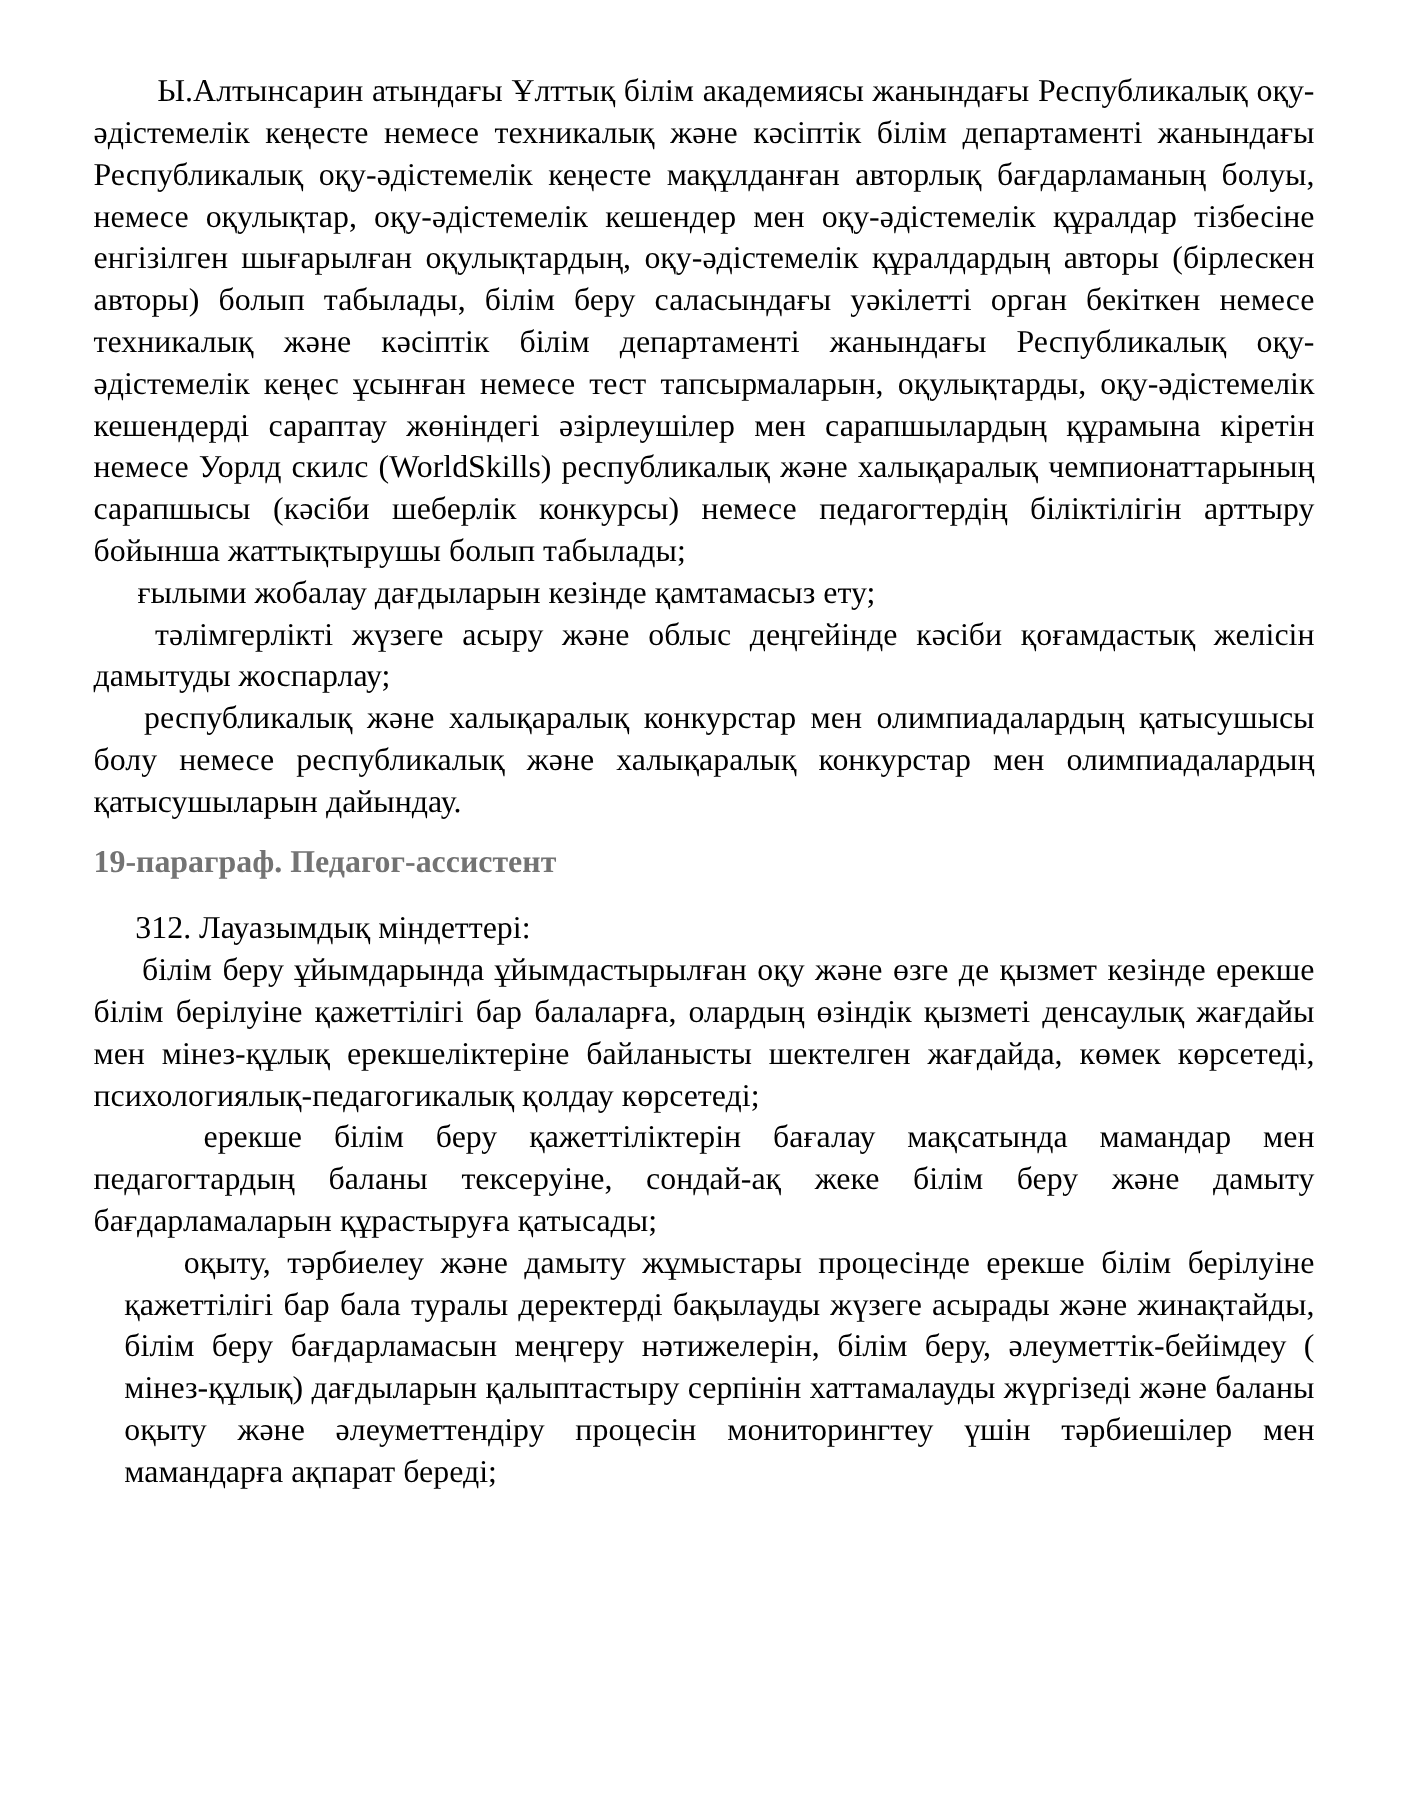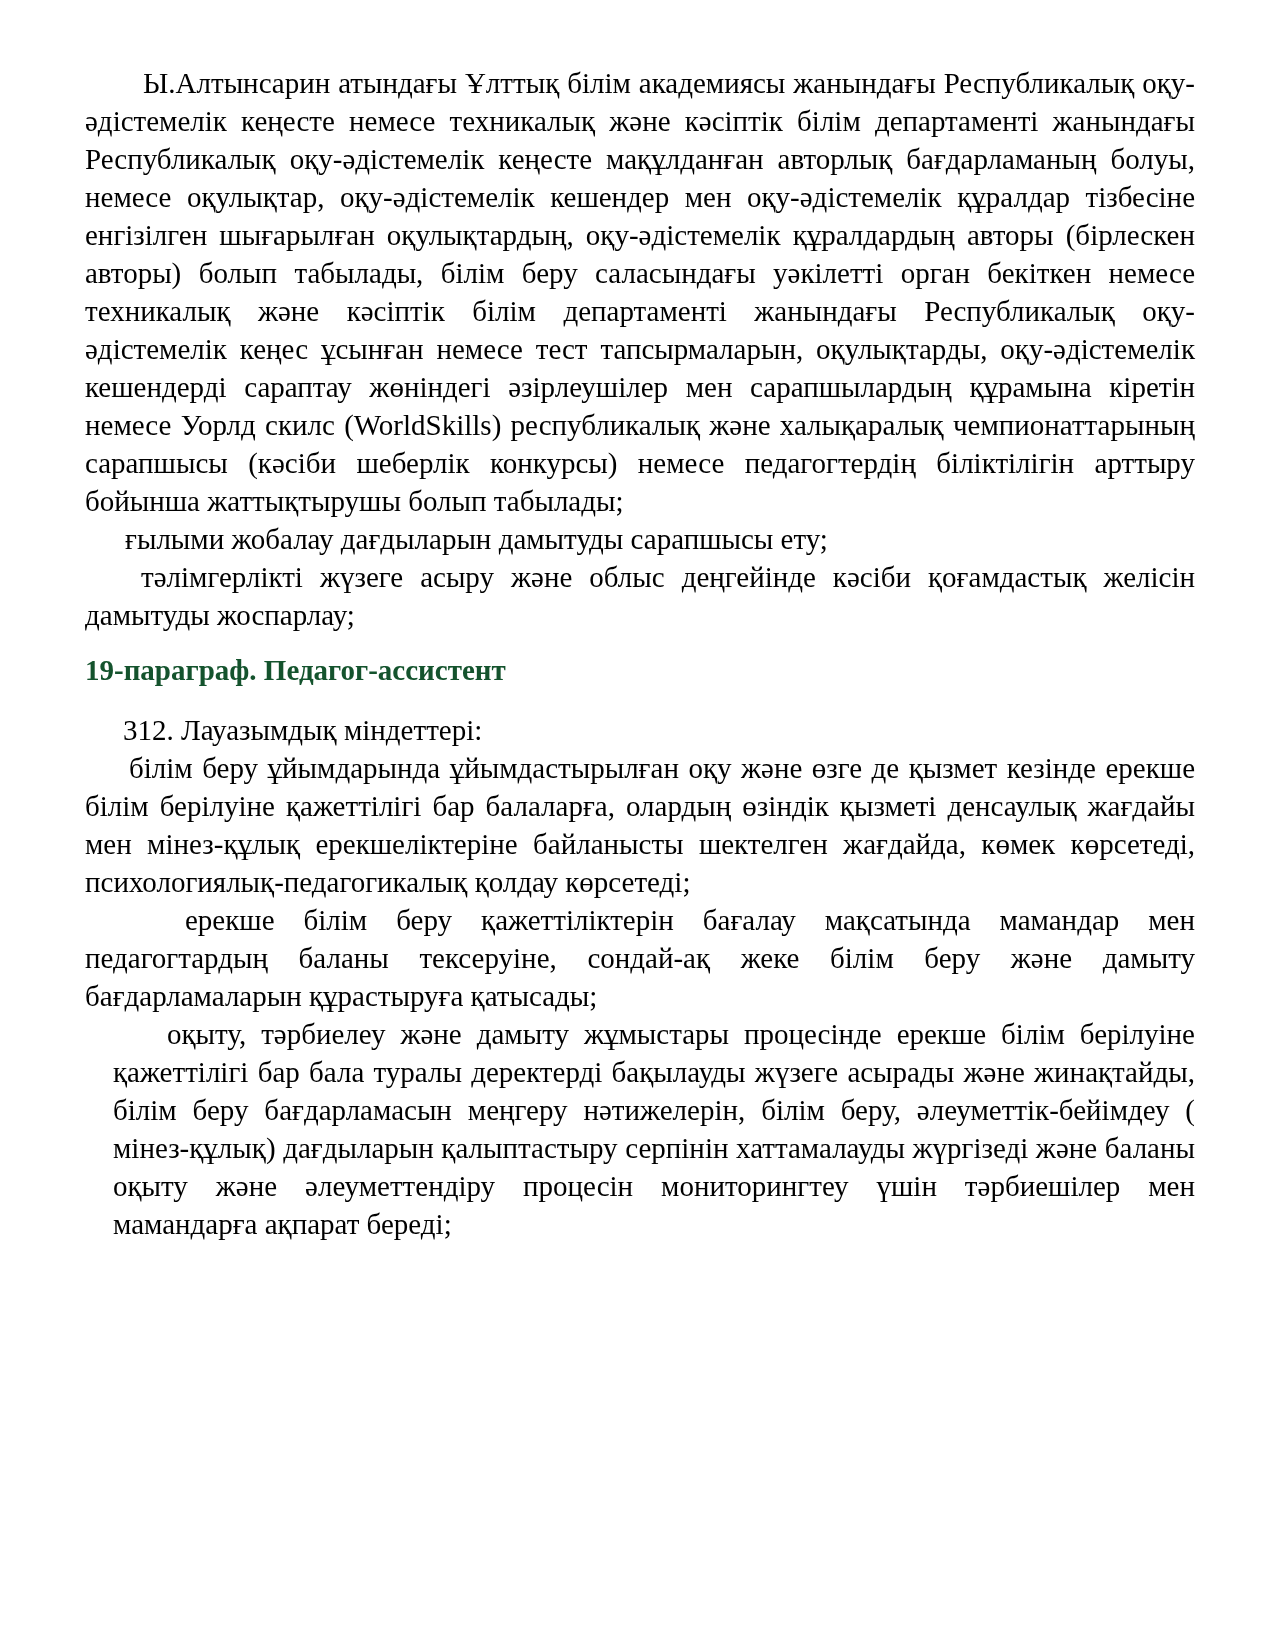--- a/index.html
+++ b/index.html
@@ -35,34 +35,35 @@
     .para.indent-38 { text-indent: 38px; }
     .para.indent-100 { text-indent: 100px; }
     .para.indent-44 { text-indent: 44px; }
     .para.indent-54 { text-indent: 54px; margin-left: 28px; }
     .heading {
       margin: 17px 0 22px 0;
       font-size: 29px;
       line-height: 38px;
       font-weight: bold;
       text-align: left;
-      color: #14532d;
+      color: #737373;
     }
   </style>
 </head>
 <body>
 
 <div class="page">
 
   <p class="para indent-58">Ы.Алтынсарин атындағы Ұлттық білім академиясы жанындағы Республикалық оқу-әдістемелік кеңесте немесе техникалық және кәсіптік білім департаменті жанындағы Республикалық оқу-әдістемелік кеңесте мақұлданған авторлық бағдарламаның болуы, немесе оқулықтар, оқу-әдістемелік кешендер мен оқу-әдістемелік құралдар тізбесіне енгізілген шығарылған оқулықтардың, оқу-әдістемелік құралдардың авторы (бірлескен авторы) болып табылады, білім беру саласындағы уәкілетті орган бекіткен немесе техникалық және кәсіптік білім департаменті жанындағы Республикалық оқу-әдістемелік кеңес ұсынған немесе тест тапсырмаларын, оқулықтарды, оқу-әдістемелік кешендерді сараптау жөніндегі әзірлеушілер мен сарапшылардың құрамына кіретін немесе Уорлд скилс (WorldSkills) республикалық және халықаралық чемпионаттарының сарапшысы (кәсіби шеберлік конкурсы) немесе педагогтердің біліктілігін арттыру бойынша жаттықтырушы болып табылады;</p>
 
-  <p class="para indent-40">ғылыми жобалау дағдыларын дамытуды сарапшысы ету;</p>
+  <p class="para indent-40">ғылыми жобалау дағдыларын кезінде қамтамасыз ету;</p>
 
   <p class="para indent-56">тәлімгерлікті жүзеге асыру және облыс деңгейінде кәсіби қоғамдастық желісін дамытуды жоспарлау;</p>
 
+  <p class="para indent-46">республикалық және халықаралық конкурстар мен олимпиадалардың қатысушысы болу немесе республикалық және халықаралық конкурстар мен олимпиадалардың қатысушыларын дайындау.</p>
 
   <h2 class="heading">19-параграф. Педагог-ассистент</h2>
 
   <p class="para indent-38">312. Лауазымдық міндеттері:</p>
 
 
   <p class="para indent-44">білім беру ұйымдарында ұйымдастырылған оқу және өзге де қызмет кезінде ерекше білім берілуіне қажеттілігі бар балаларға, олардың өзіндік қызметі денсаулық жағдайы мен мінез-құлық ерекшеліктеріне байланысты шектелген жағдайда, көмек көрсетеді, психологиялық-педагогикалық қолдау көрсетеді;</p>
 
   <p class="para indent-100">ерекше білім беру қажеттіліктерін бағалау мақсатында мамандар мен педагогтардың баланы тексеруіне, сондай-ақ жеке білім беру және дамыту бағдарламаларын құрастыруға қатысады;</p>
 

